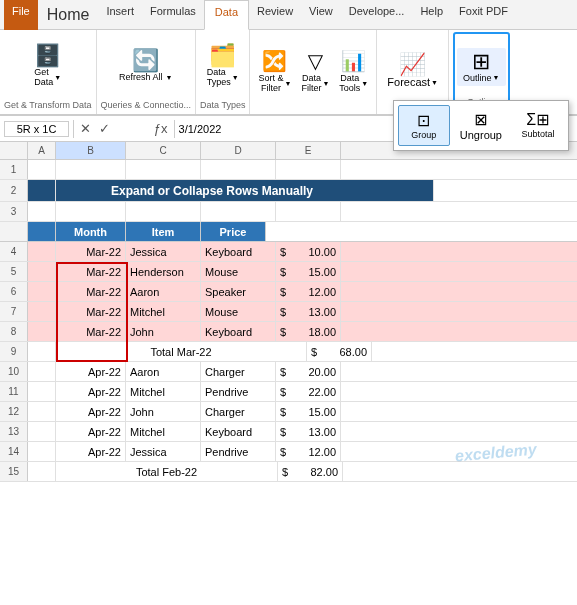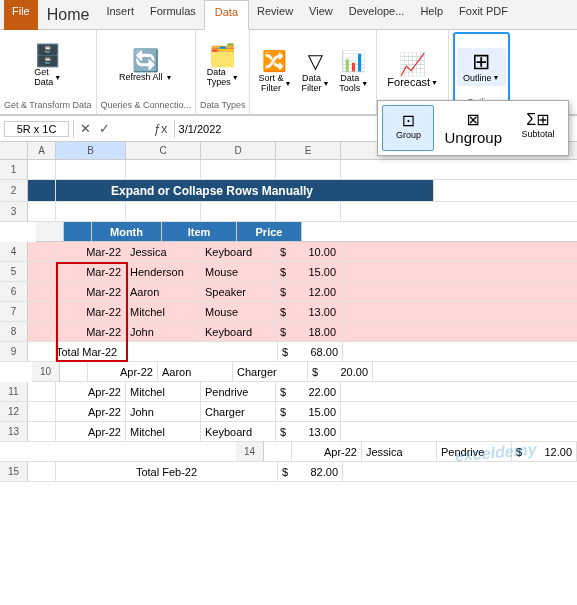--- a/index.html
+++ b/index.html
@@ -125,21 +125,21 @@
   </div>
 
   <div style="position:absolute; top:100px; right:8px; background:#fff; border:1px solid #aaa; box-shadow:2px 2px 6px rgba(0,0,0,0.25); padding:4px; z-index:50; display:flex; flex-direction:column; gap:2px;">
     <div style="display:flex; gap:2px;">
       <div style="display:flex; flex-direction:column; align-items:center; padding:5px 8px; cursor:pointer; border-radius:2px; min-width:52px; background:#ddeeff; border:1px solid #5599cc;">
         <div style="font-size:16px;">⊡</div>
         <span style="font-size:9px;">Group</span>
       </div>
       <div style="display:flex; flex-direction:column; align-items:center; padding:5px 8px; cursor:pointer; border-radius:2px; min-width:52px;">
         <div style="font-size:16px;">⊠</div>
-        <span style="font-size:15px;">Ungroup</span>
+        <span style="font-size:11px;">Ungroup</span>
       </div>
       <div style="display:flex; flex-direction:column; align-items:center; padding:5px 8px; cursor:pointer; border-radius:2px; min-width:52px;">
         <div style="font-size:16px;">Σ⊞</div>
         <span style="font-size:9px;">Subtotal</span>
       </div>
     </div>
   </div>
 
   <div style="display:flex; align-items:center; border-bottom:1px solid #ccc; padding:2px 4px; gap:4px; background:#fff; height:26px;">
     <input type="text" value="5R x 1C" style="width: 65px; border: 1px solid rgb(204, 204, 204); padding: 1px 3px; font-size: 11px; text-align: center; outline: none;">
@@ -180,21 +180,21 @@
 
     <div style="display:flex; border-bottom:1px solid #e0e0e0; height:20px; background:#fff;">
       <div style="width:28px; min-width:28px; border-right:1px solid #ccc; text-align:center; font-size:10px; color:#555; background:#f3f3f3; line-height:20px;">3</div>
       <div style="width:28px; border-right:1px solid #e0e0e0;"></div>
       <div style="width:70px; border-right:1px solid #e0e0e0;"></div>
       <div style="width:75px; border-right:1px solid #e0e0e0;"></div>
       <div style="width:75px; border-right:1px solid #e0e0e0;"></div>
       <div style="width:65px; border-right:1px solid #e0e0e0;"></div>
     </div>
 
-    <div style="display:flex; border-bottom:1px solid #ccc; height:20px;margin-left:36px;">
+    <div style="display:flex; border-bottom:1px solid #ccc; height:20px;">
       <div style="width:28px; min-width:28px; border-right:1px solid #ccc; text-align:center; font-size:10px; color:#555; background:#f3f3f3; line-height:20px;"></div>
       <div style="width:28px; border-right:1px solid #ccc; background:#2e75b6;"></div>
       <div style="width:70px; border-right:1px solid #ccc; background:#2e75b6; color:#fff; font-weight:bold; text-align:center; line-height:20px; font-size:11px;">Month</div>
       <div style="width:75px; border-right:1px solid #ccc; background:#2e75b6; color:#fff; font-weight:bold; text-align:center; line-height:20px; font-size:11px;">Item</div>
       <div style="width:65px; border-right:1px solid #ccc; background:#2e75b6; color:#fff; font-weight:bold; text-align:center; line-height:20px; font-size:11px;">Price</div>
     </div>
 
     <div style="display:flex; border-bottom:1px solid #e0e0e0; height:20px; background:#ffd7d7;">
       <div style="width:28px; min-width:28px; border-right:1px solid #ccc; text-align:center; font-size:10px; color:#555; background:#f3f3f3; line-height:20px;">4</div>
       <div style="width:28px; border-right:1px solid #e0e0e0; background:#ffd7d7;"></div>
@@ -251,28 +251,28 @@
       <div style="width:75px; border-right:1px solid #e0e0e0; line-height:20px; padding:0 4px; font-size:11px;">Keyboard</div>
       <div style="width:65px; border-right:1px solid #e0e0e0; line-height:20px; padding:0 4px; font-size:11px; display:flex; justify-content:space-between;">
           <span>$</span>
           <span>18.00</span>
         </div>
     </div>
 
     <div style="display:flex; border-bottom:1px solid #e0e0e0; height:20px; background:#fff;">
       <div style="width:28px; min-width:28px; border-right:1px solid #ccc; text-align:center; font-size:10px; color:#555; background:#f3f3f3; line-height:20px;">9</div>
       <div style="width:28px; border-right:1px solid #e0e0e0;"></div>
-      <div style="width:222px; border-right:1px solid #e0e0e0; line-height:20px; font-size:11px;">Total Mar-22</div>
+      <div style="width:251px; border-right:1px solid #e0e0e0; text-align:center; line-height:20px; font-size:11px;">Total Mar-22</div>
       <div style="width:65px; border-right:1px solid #e0e0e0; line-height:20px; padding:0 4px; font-size:11px; display:flex; justify-content:space-between;">
           <span>$</span>
           <span>68.00</span>
         </div>
     </div>
 
-    <div style="display:flex; border-bottom:1px solid #e0e0e0; height:20px; background:#fff;margin-left:32px;">
+    <div style="display:flex; border-bottom:1px solid #e0e0e0; height:20px; background:#fff;">
       <div style="width:28px; min-width:28px; border-right:1px solid #ccc; text-align:center; font-size:10px; color:#555; background:#f3f3f3; line-height:20px;">10</div>
       <div style="width:28px; border-right:1px solid #e0e0e0;"></div>
       <div style="width:70px; border-right:1px solid #e0e0e0; text-align:right; line-height:20px; padding:0 4px; font-size:11px;">Apr-22</div>
       <div style="width:75px; border-right:1px solid #e0e0e0; line-height:20px; padding:0 4px; font-size:11px;">Aaron</div>
       <div style="width:75px; border-right:1px solid #e0e0e0; line-height:20px; padding:0 4px; font-size:11px;">Charger</div>
       <div style="width:65px; border-right:1px solid #e0e0e0; line-height:20px; padding:0 4px; font-size:11px; display:flex; justify-content:space-between;">
           <span>$</span>
           <span>20.00</span>
         </div>
     </div>
@@ -306,21 +306,21 @@
       <div style="width:28px; border-right:1px solid #e0e0e0;"></div>
       <div style="width:70px; border-right:1px solid #e0e0e0; text-align:right; line-height:20px; padding:0 4px; font-size:11px;">Apr-22</div>
       <div style="width:75px; border-right:1px solid #e0e0e0; line-height:20px; padding:0 4px; font-size:11px;">Mitchel</div>
       <div style="width:75px; border-right:1px solid #e0e0e0; line-height:20px; padding:0 4px; font-size:11px;">Keyboard</div>
       <div style="width:65px; border-right:1px solid #e0e0e0; line-height:20px; padding:0 4px; font-size:11px; display:flex; justify-content:space-between;">
           <span>$</span>
           <span>13.00</span>
         </div>
     </div>
 
-    <div style="display:flex; border-bottom:1px solid #e0e0e0; height:20px; background:#fff;justify-content:flex-end;">
+    <div style="display:flex; border-bottom:1px solid #e0e0e0; height:20px; background:#fff;">
       <div style="width:28px; min-width:28px; border-right:1px solid #ccc; text-align:center; font-size:10px; color:#555; background:#f3f3f3; line-height:20px;">14</div>
       <div style="width:28px; border-right:1px solid #e0e0e0;"></div>
       <div style="width:70px; border-right:1px solid #e0e0e0; text-align:right; line-height:20px; padding:0 4px; font-size:11px;">Apr-22</div>
       <div style="width:75px; border-right:1px solid #e0e0e0; line-height:20px; padding:0 4px; font-size:11px;">Jessica</div>
       <div style="width:75px; border-right:1px solid #e0e0e0; line-height:20px; padding:0 4px; font-size:11px;">Pendrive</div>
       <div style="width:65px; border-right:1px solid #e0e0e0; line-height:20px; padding:0 4px; font-size:11px; display:flex; justify-content:space-between;">
           <span>$</span>
           <span>12.00</span>
         </div>
     </div>

